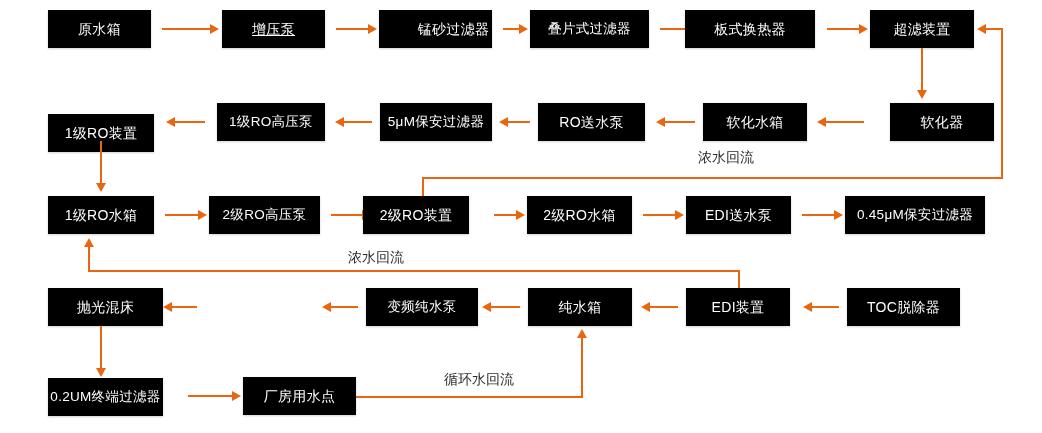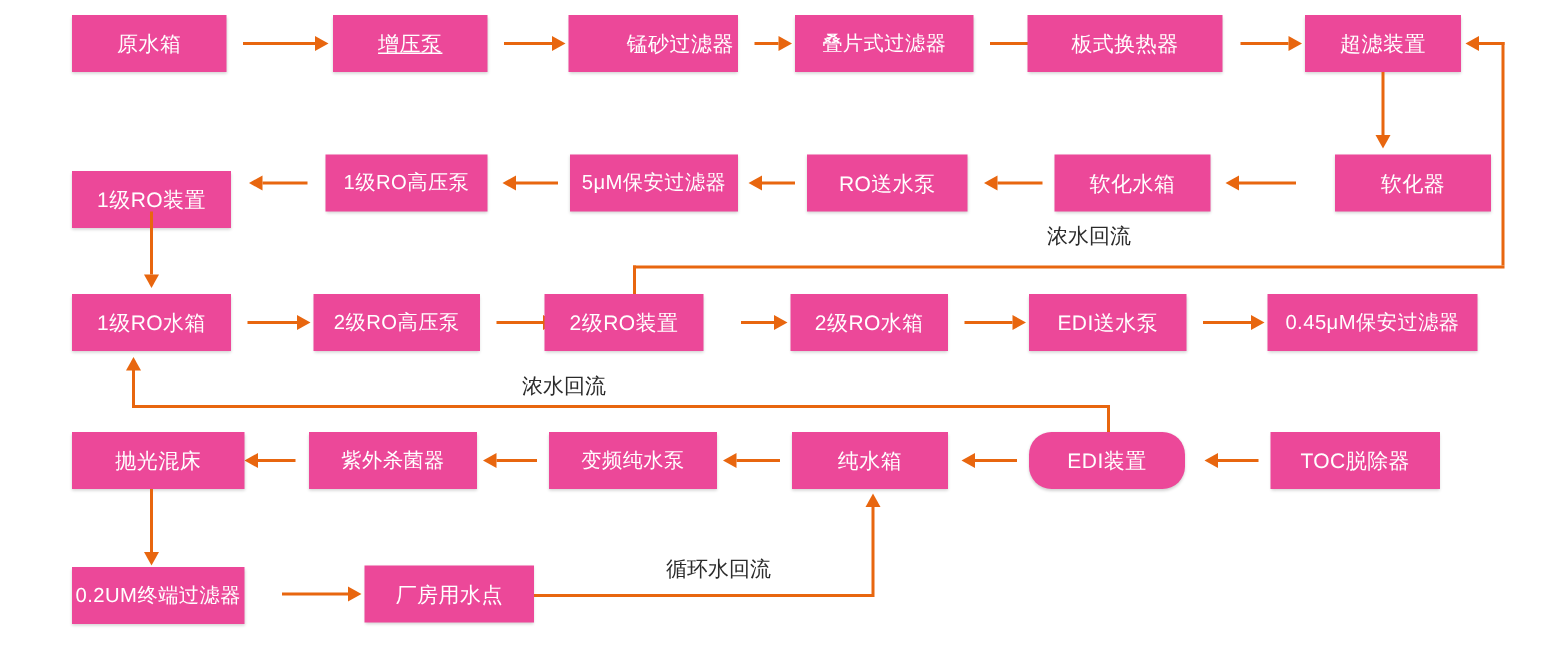--- a/index.html
+++ b/index.html
@@ -10,21 +10,21 @@
   #canvas{
     position:relative;
     width:1042px;
     height:433px;
     background:#ffffff;
     overflow:hidden;
   }
   .node{
     position:absolute;
     box-sizing:border-box;
-    background:#ec4899;
+    background:#000000;
     color:#ffffff;
     display:flex;
     align-items:center;
     justify-content:center;
     font-size:14px;
     line-height:1;
     letter-spacing:0.3px;
     white-space:nowrap;
     box-shadow:0 1px 2px rgba(0,0,0,0.18);
     user-select:none;
@@ -163,33 +163,32 @@
   <div class="vline" style="left:738px;top:270px;height:18px;"></div>
   <div class="hline" style="left:88px;top:270px;width:652px;"></div>
   <div class="vline" style="left:88px;top:246px;height:25px;"></div>
   <div class="arrow up" style="left:84px;top:238px;"></div>
   <div class="edge-label" style="left:344px;top:250px;">浓水回流</div>
 
   <div class="node" style="left:847px;top:288px;width:113px;height:38px;">TOC脱除器</div>
   <div class="hline" style="left:812px;top:306px;width:27px;"></div>
   <div class="arrow left" style="left:803px;top:302px;"></div>
 
-  <div class="node" style="left:686px;top:288px;width:104px;height:38px;border-radius:15px;">EDI装置</div>
+  <div class="node" style="left:686px;top:288px;width:104px;height:38px;">EDI装置</div>
   <div class="hline" style="left:650px;top:306px;width:28px;"></div>
   <div class="arrow left" style="left:641px;top:302px;"></div>
 
   <div class="node" style="left:528px;top:288px;width:104px;height:38px;">纯水箱</div>
   <div class="hline" style="left:491px;top:306px;width:29px;"></div>
   <div class="arrow left" style="left:482px;top:302px;"></div>
 
   <div class="node tight" style="left:366px;top:288px;width:112px;height:38px;">变频纯水泵</div>
   <div class="hline" style="left:331px;top:306px;width:27px;"></div>
   <div class="arrow left" style="left:322px;top:302px;"></div>
 
-  <div class="node tight" style="left:206px;top:288px;width:112px;height:38px;">紫外杀菌器</div>
   <div class="hline" style="left:172px;top:306px;width:25px;"></div>
   <div class="arrow left" style="left:163px;top:302px;"></div>
 
   <div class="node" style="left:48px;top:288px;width:115px;height:38px;">抛光混床</div>
 
   <div class="vline" style="left:100px;top:326px;height:42px;"></div>
   <div class="arrow down" style="left:96px;top:368px;"></div>
 
   <div class="node overflow tight" style="left:48px;top:378px;width:115px;height:38px;">0.2UM终端过滤器</div>
   <div class="hline" style="left:188px;top:395px;width:44px;"></div>

